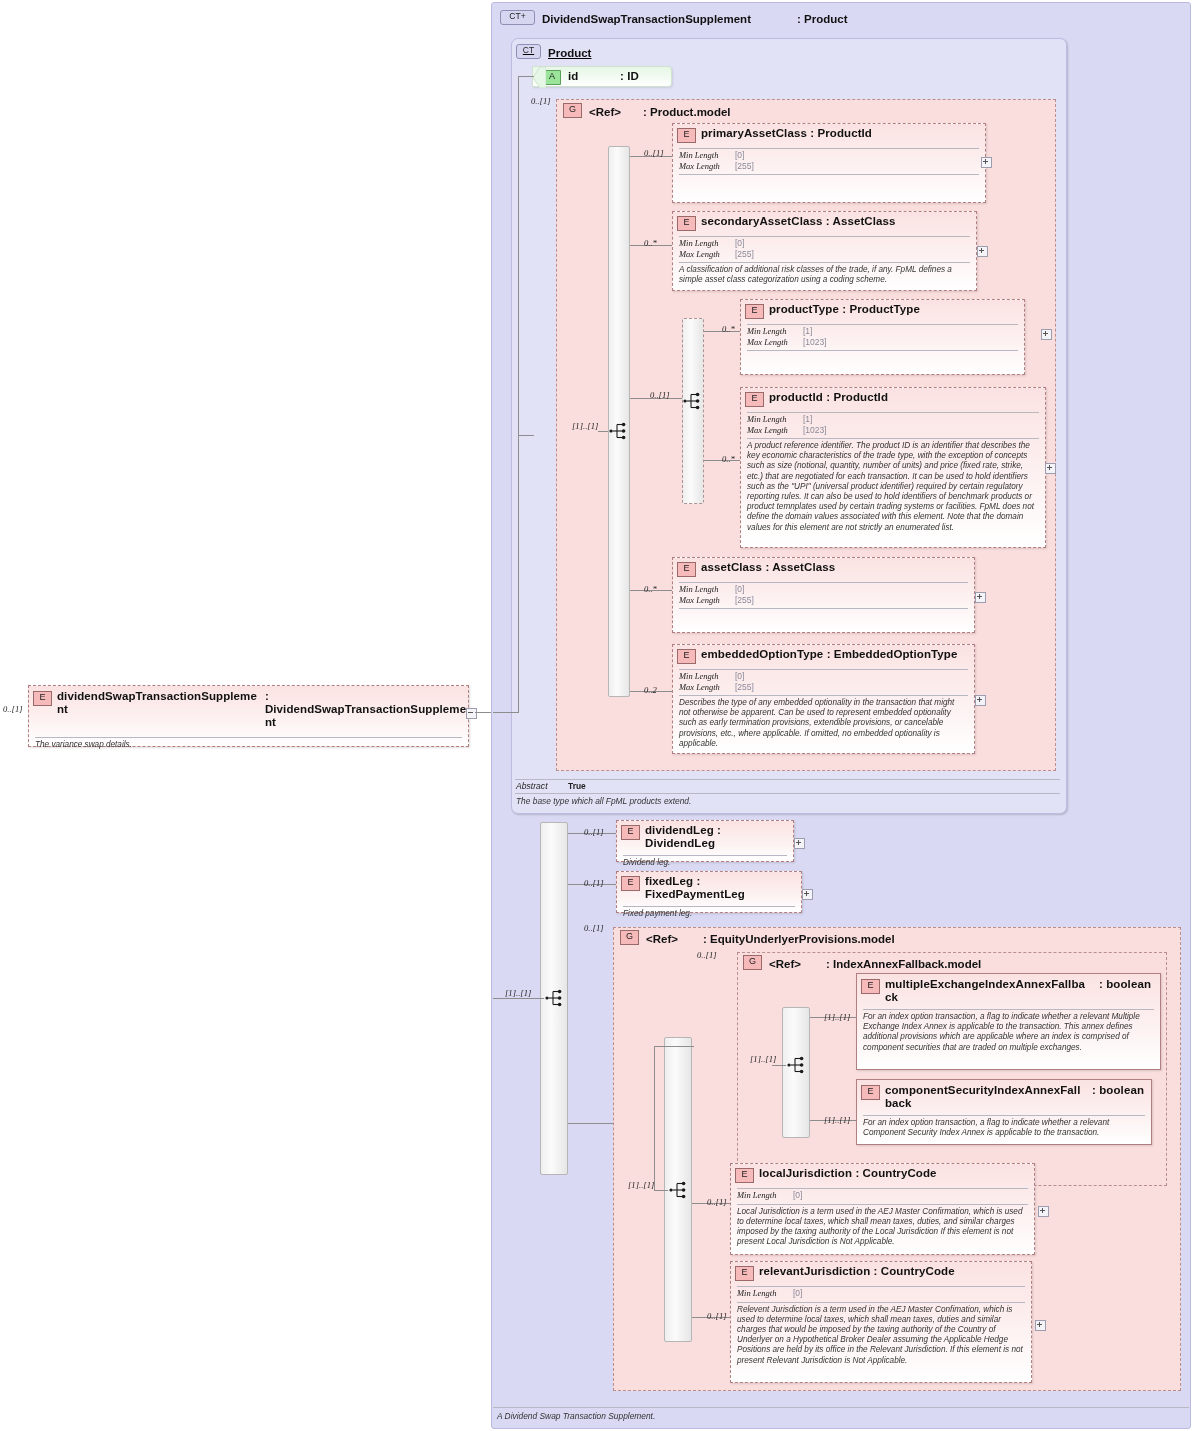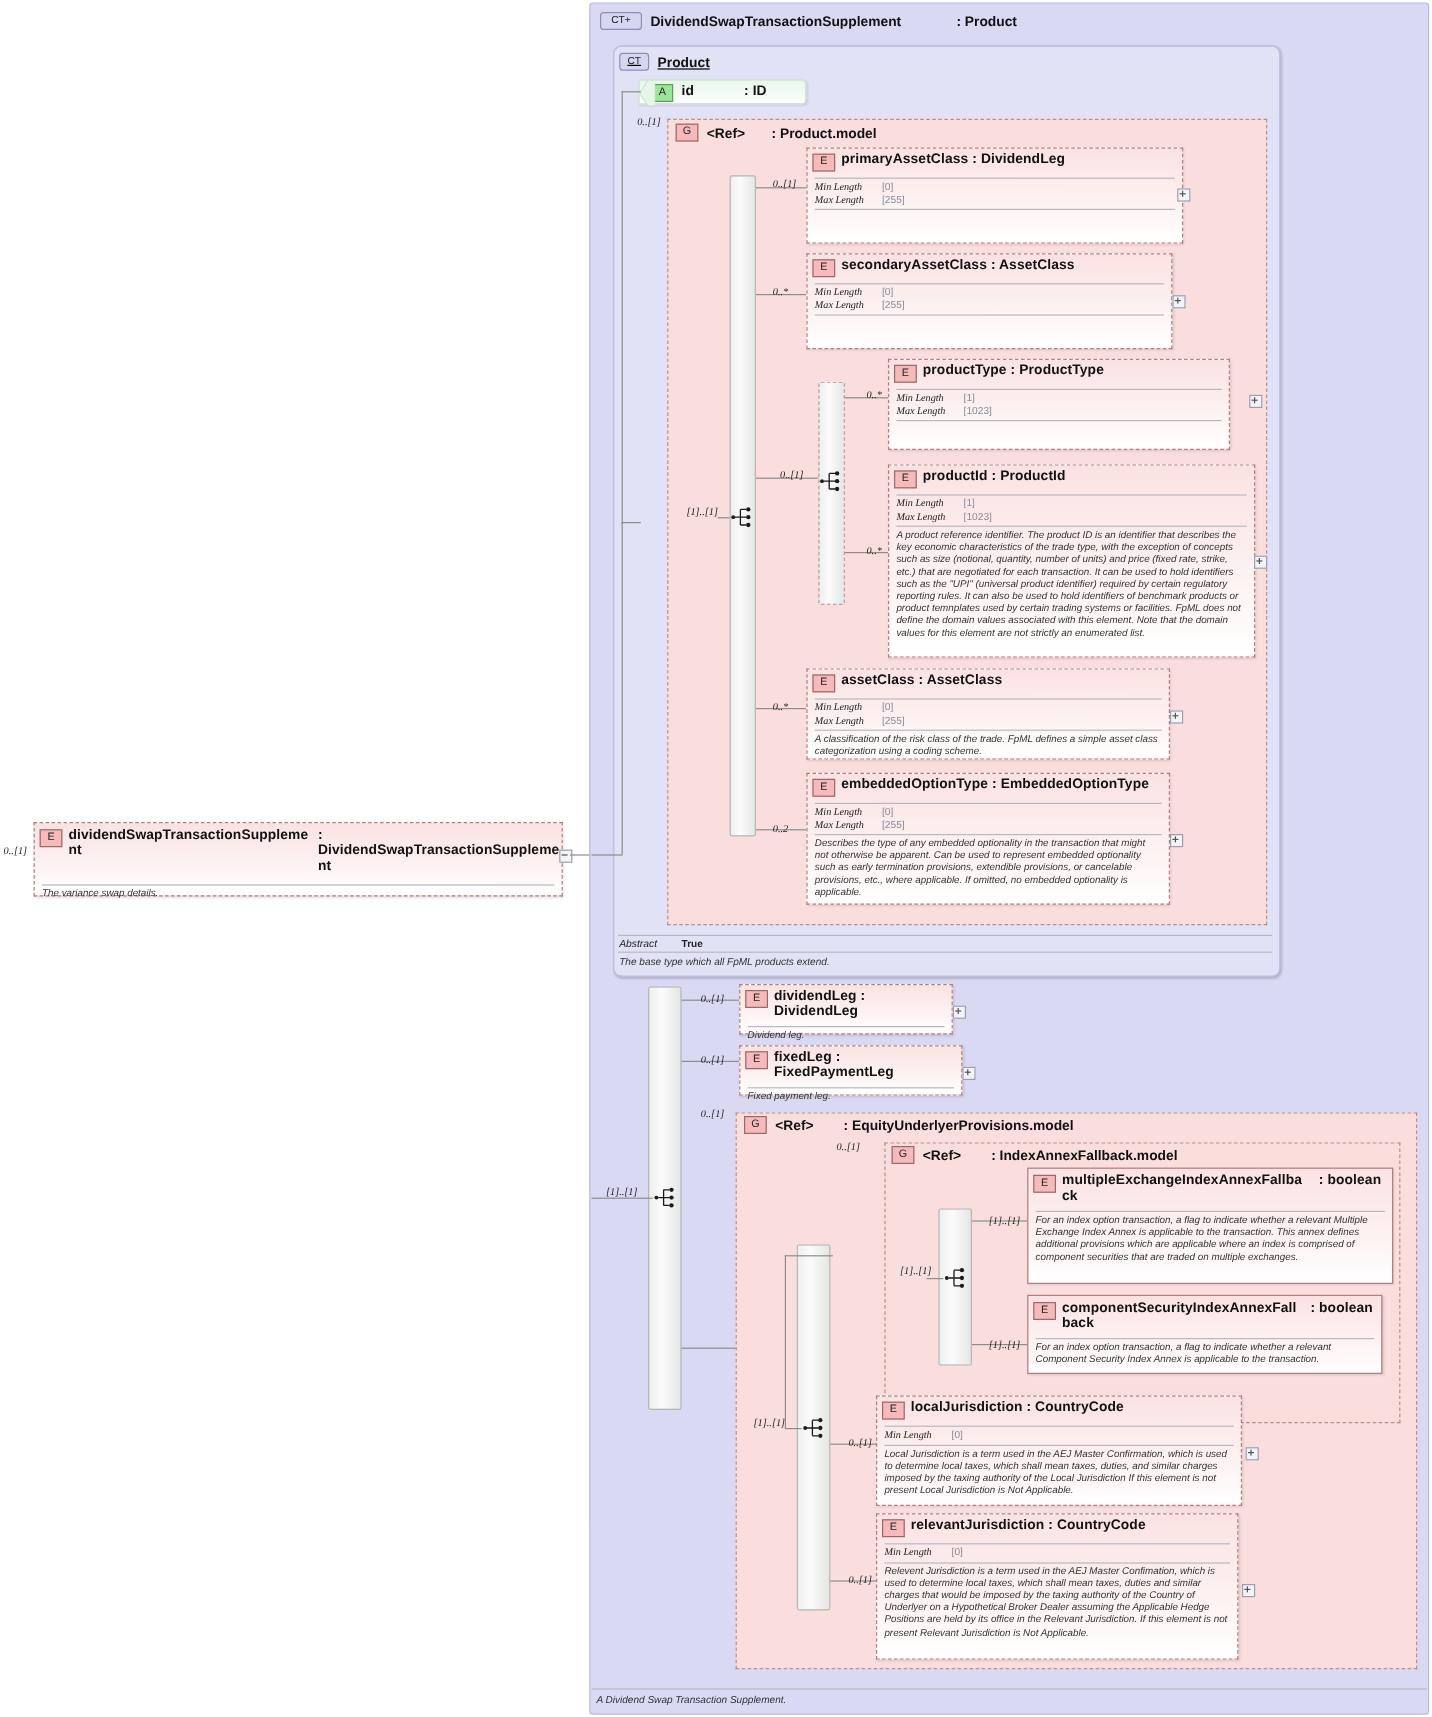--- a/index.html
+++ b/index.html
@@ -171,21 +171,21 @@
   <div class="ln lnh" style="left:630px;top:156px;width:42px;"></div>
   <div class="ln lnh" style="left:630px;top:245px;width:42px;"></div>
   <div class="ln lnh" style="left:630px;top:398px;width:52px;"></div>
   <div class="ln lnh" style="left:630px;top:590px;width:42px;"></div>
   <div class="ln lnh" style="left:630px;top:691px;width:42px;"></div>
 
   <div class="card" style="left:644px;top:148px;">0..[1]</div>
   <div class="abs ebox" style="left:672px;top:123px;width:314px;height:80px;">
     <div class="ebox-hd">
       <span class="badge">E</span>
-      <span class="ebox-title">primaryAssetClass : DividendLeg</span>
+      <span class="ebox-title">primaryAssetClass : ProductId</span>
     </div>
     <div class="sep" style="margin-top:3px;"></div>
     <div class="facets">
       <div><span class="fname">Min Length</span><span class="fval">[0]</span></div>
       <div><span class="fname">Max Length</span><span class="fval">[255]</span></div>
     </div>
     <div class="sep"></div>
   </div>
   <div class="exp plus" style="left:981px;top:157px;"></div>
 
@@ -194,20 +194,21 @@
     <div class="ebox-hd">
       <span class="badge">E</span>
       <span class="ebox-title">secondaryAssetClass : AssetClass</span>
     </div>
     <div class="sep" style="margin-top:3px;"></div>
     <div class="facets">
       <div><span class="fname">Min Length</span><span class="fval">[0]</span></div>
       <div><span class="fname">Max Length</span><span class="fval">[255]</span></div>
     </div>
     <div class="sep"></div>
+    <div class="doc">A classification of additional risk classes of the trade, if any. FpML defines a simple asset class categorization using a coding scheme.</div>
   </div>
   <div class="exp plus" style="left:977px;top:246px;"></div>
 
   <div class="abs seqbar dash" style="left:682px;top:318px;width:22px;height:186px;"></div>
   <div class="card" style="left:650px;top:390px;">0..[1]</div>
   <svg class="seqicon" style="left:682px;top:391px;" width="22" height="20">
     <circle cx="3" cy="10" r="1.6" fill="#1a1a1a"></circle>
     <line x1="4.5" y1="10" x2="9" y2="10" stroke="#1a1a1a" stroke-width="1.1"></line>
     <line x1="9" y1="3.5" x2="9" y2="16.5" stroke="#1a1a1a" stroke-width="1.1"></line>
     <line x1="9" y1="3.5" x2="14" y2="3.5" stroke="#1a1a1a" stroke-width="1.1"></line>
@@ -256,21 +257,20 @@
     <div class="ebox-hd">
       <span class="badge">E</span>
       <span class="ebox-title">assetClass : AssetClass</span>
     </div>
     <div class="sep" style="margin-top:3px;"></div>
     <div class="facets">
       <div><span class="fname">Min Length</span><span class="fval">[0]</span></div>
       <div><span class="fname">Max Length</span><span class="fval">[255]</span></div>
     </div>
     <div class="sep"></div>
-    <div class="doc">A classification of the risk class of the trade. FpML defines a simple asset class categorization using a coding scheme.</div>
   </div>
   <div class="exp plus" style="left:975px;top:592px;"></div>
 
   <div class="card" style="left:644px;top:685px;">0..2</div>
   <div class="abs ebox" style="left:672px;top:644px;width:303px;height:110px;">
     <div class="ebox-hd">
       <span class="badge">E</span>
       <span class="ebox-title">embeddedOptionType : EmbeddedOptionType</span>
     </div>
     <div class="sep" style="margin-top:3px;"></div>

